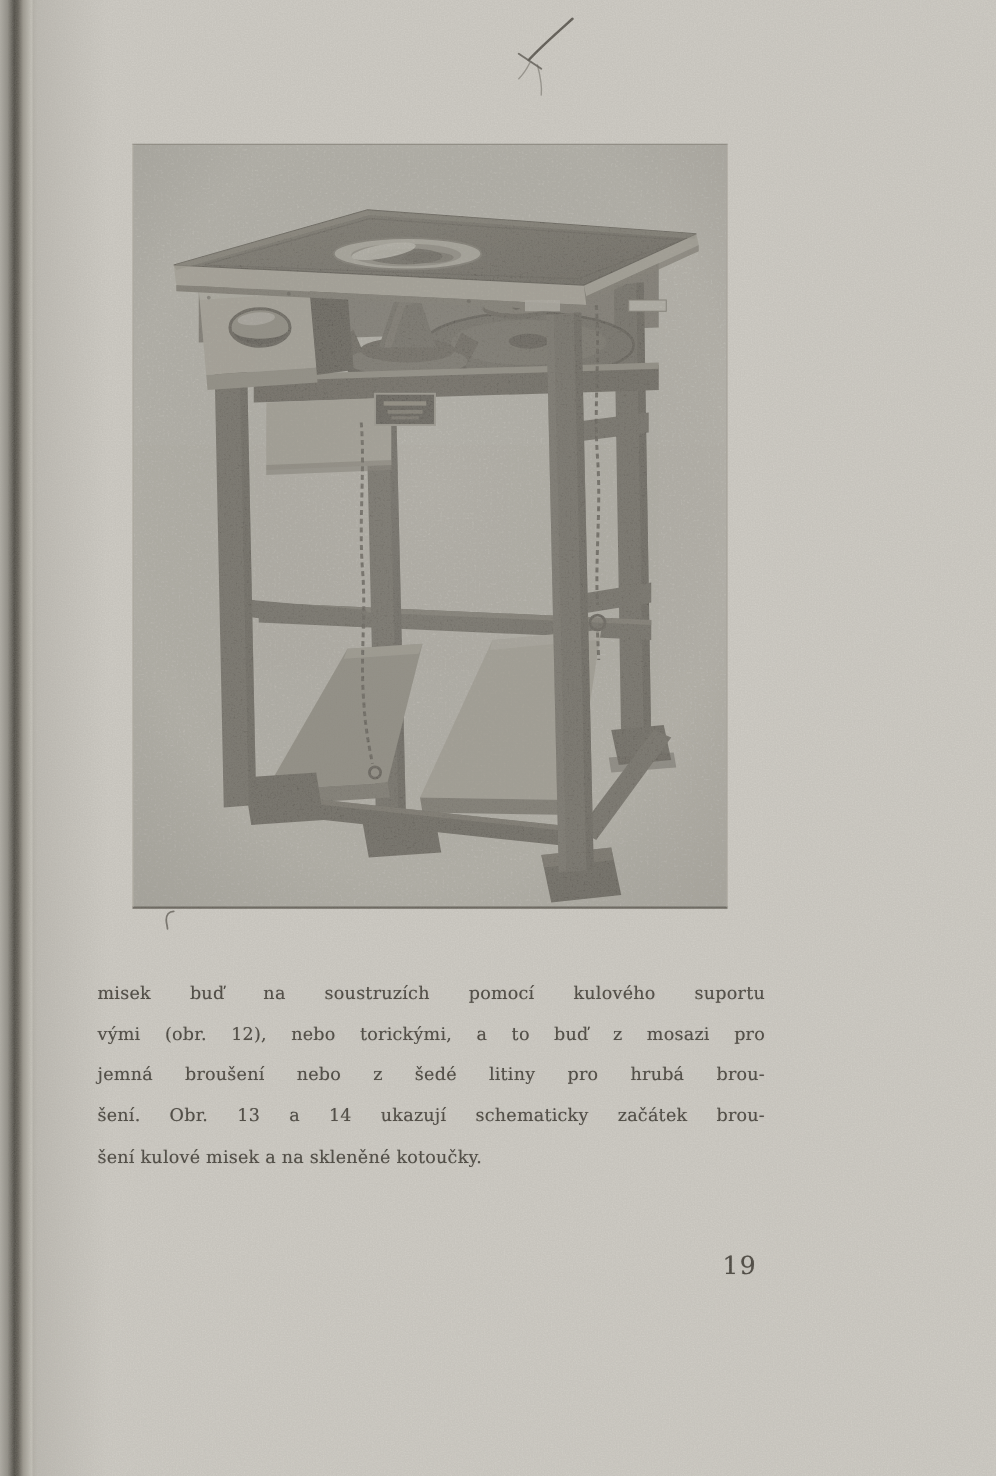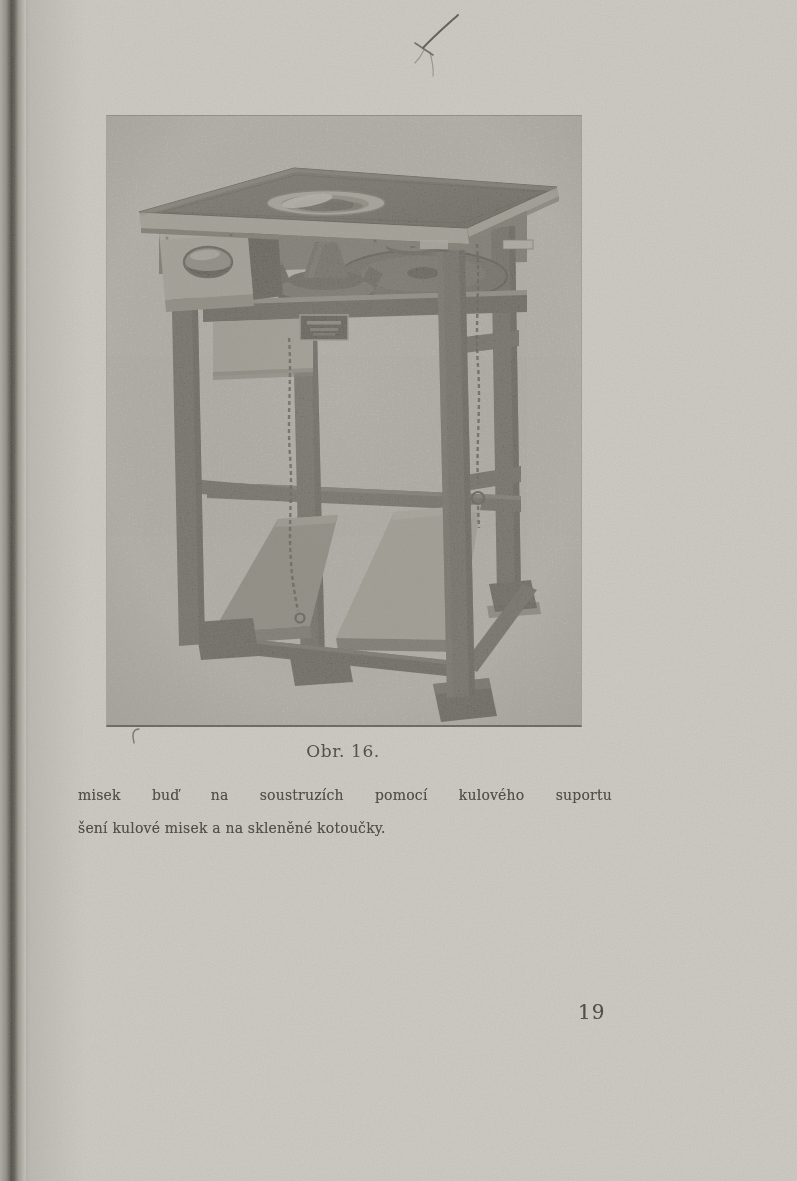--- a/index.html
+++ b/index.html
@@ -257,24 +257,26 @@
         <path class="chain" d="M 370,128 C 373,170 368,210 371,250 C 374,290 369,330 371,368"></path>
         <circle class="ring" cx="371" cy="382" r="6"></circle>
         <path class="chain" d="M 371,390 L 372,412"></path>
       </g>
 
       <rect width="474" height="609" filter="url(#grain)" opacity="0.45"></rect>
       <rect width="474" height="609" fill="url(#vin)"></rect>
     </svg>
   </div>
 
-  <div class="caption">Obr. 16.</div>
 
   <div class="para">
     <div class="line">misek buď na soustruzích pomocí kulového suportu</div>
+    <div class="line">vými (obr. 12), nebo torickými, a to buď z mosazi pro</div>
+    <div class="line">jemná broušení nebo z šedé litiny pro hrubá brou-</div>
+    <div class="line">šení. Obr. 13 a 14 ukazují schematicky začátek brou-</div>
     <div class="line last">šení kulové misek a na skleněné kotoučky.</div>
   </div>
 
   <div class="pagenum">19</div>
 
   <svg class="texture" width="797" height="1181" viewBox="0 0 797 1181">
     <rect width="797" height="1181" filter="url(#paperGrain)"></rect>
   </svg>
 
 </div>

